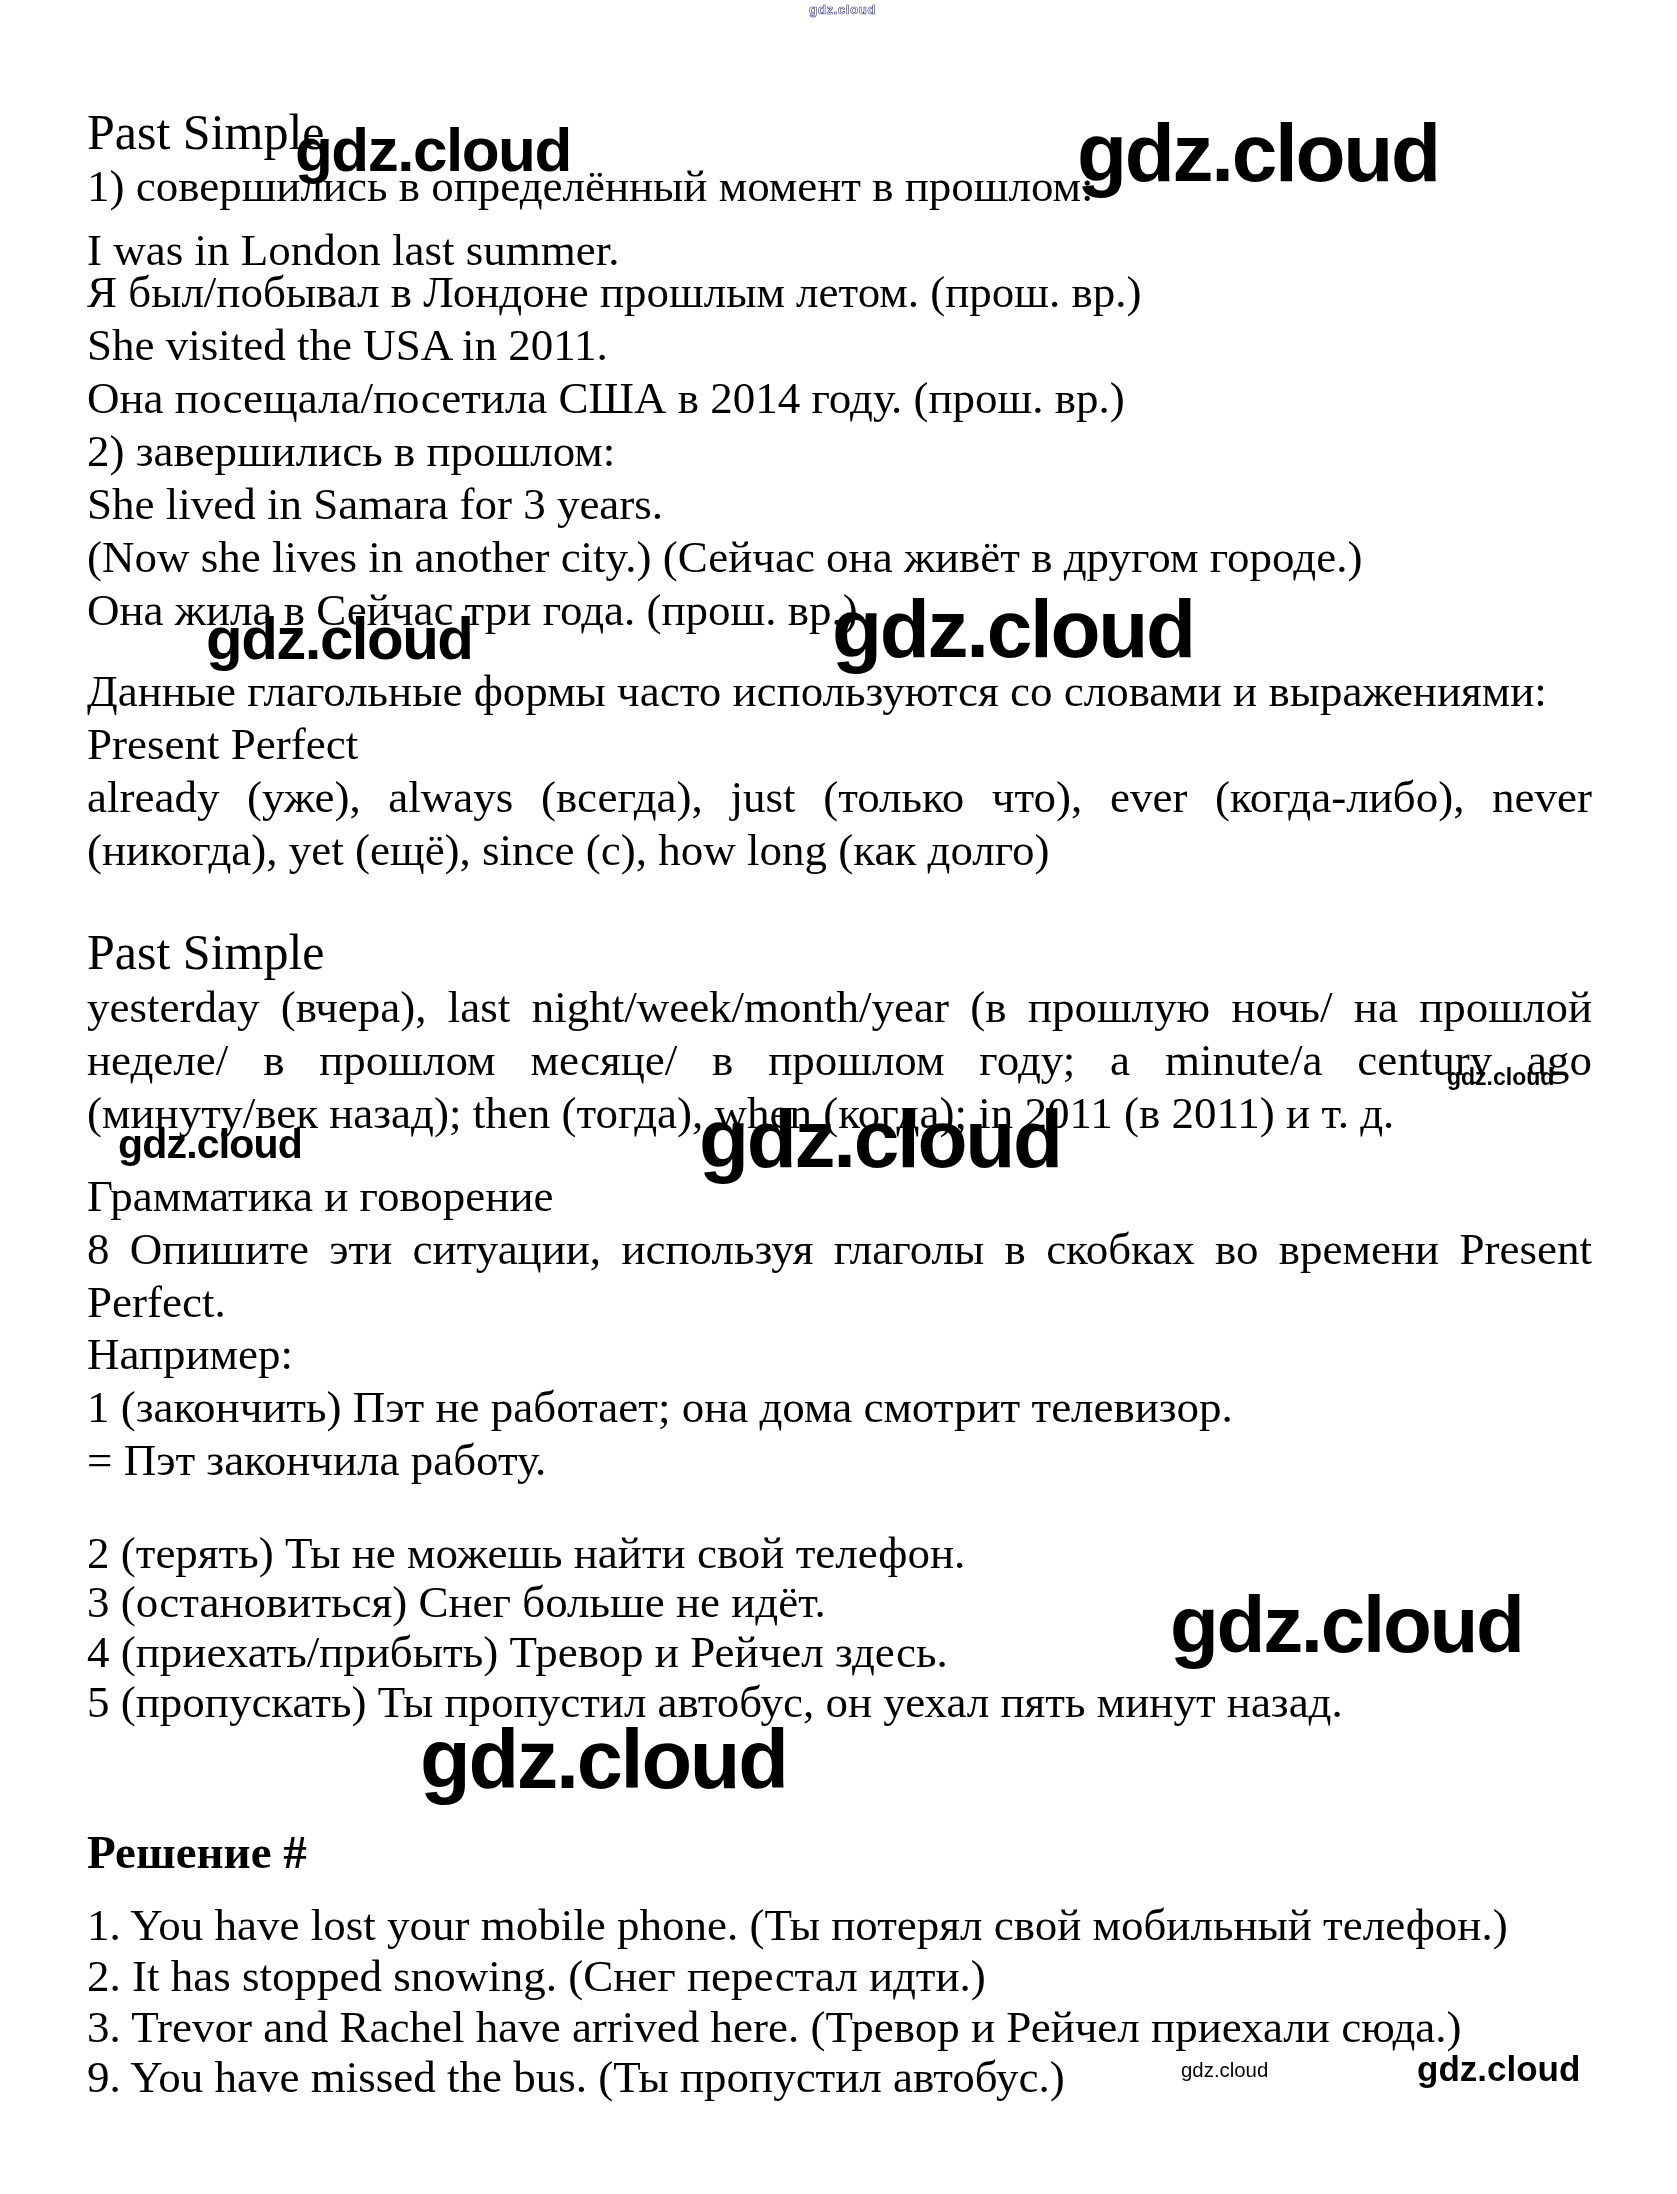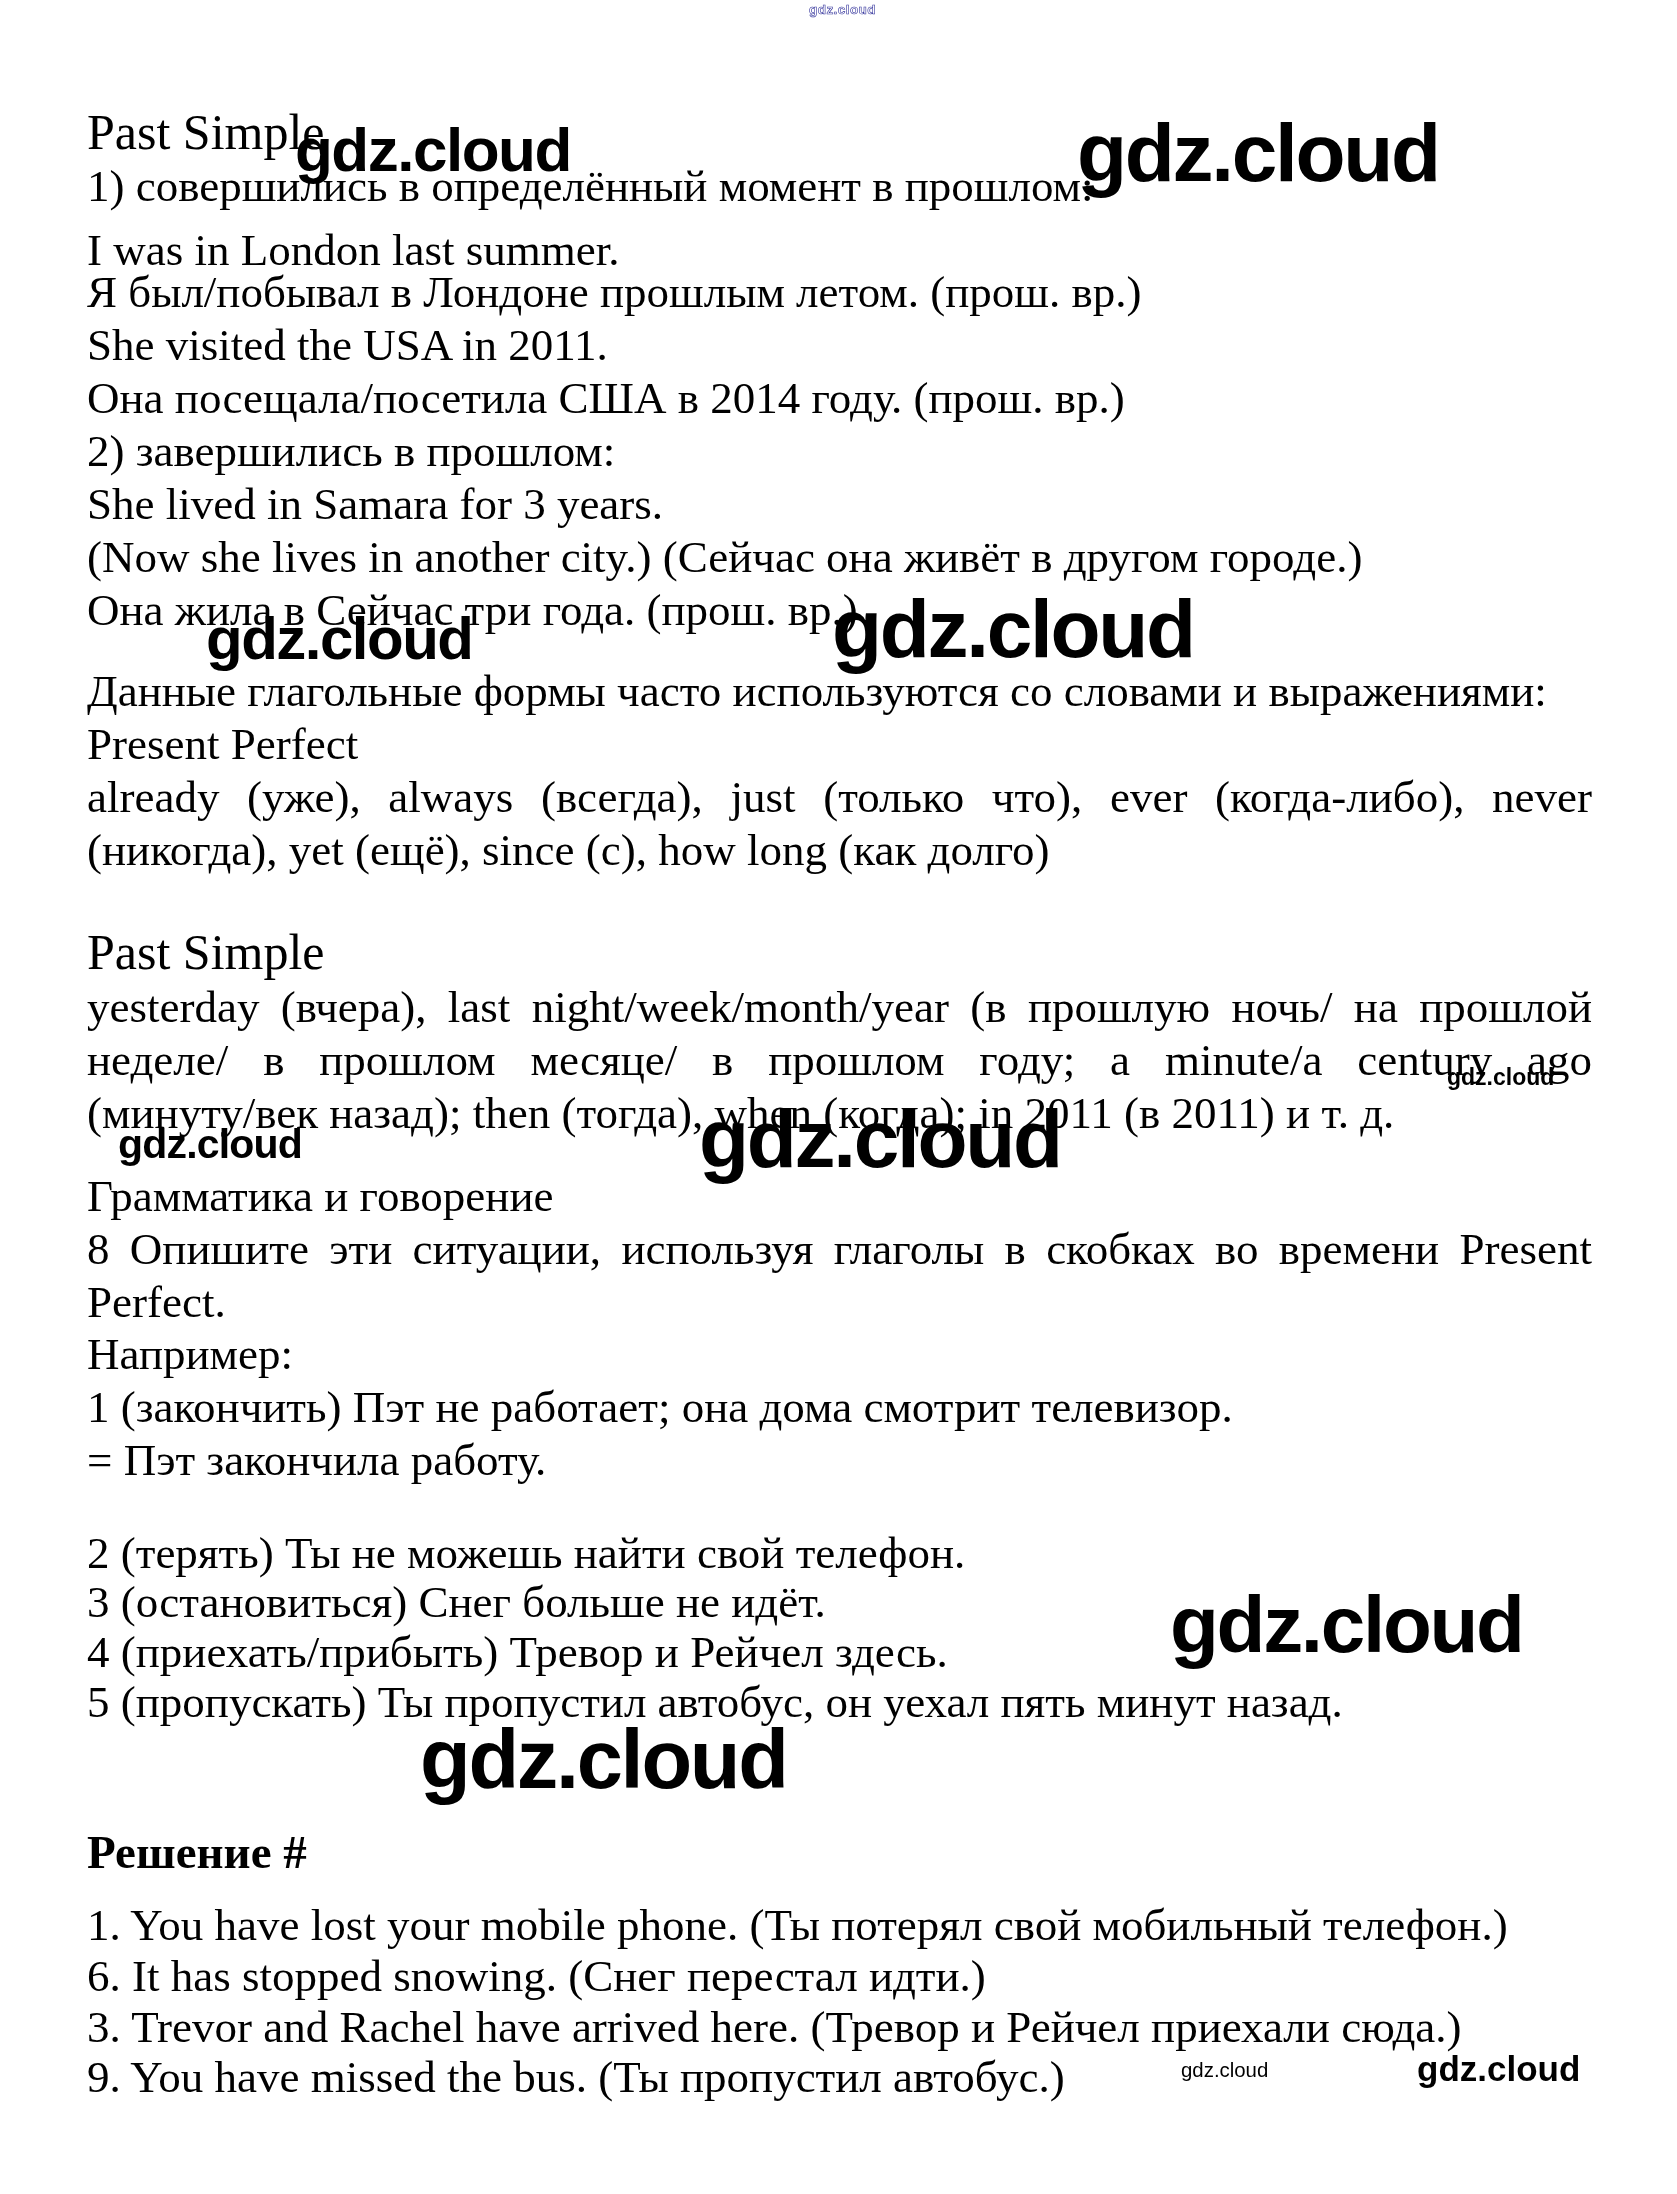--- a/index.html
+++ b/index.html
@@ -88,21 +88,21 @@
   <div class="line" style="top:1381px">1 (закончить) Пэт не работает; она дома смотрит телевизор.</div>
   <div class="line" style="top:1434px">= Пэт закончила работу.</div>
 
   <div class="line" style="top:1527px">2 (терять) Ты не можешь найти свой телефон.</div>
   <div class="line" style="top:1576px">3 (остановиться) Снег больше не идёт.</div>
   <div class="line" style="top:1626px">4 (приехать/прибыть) Тревор и Рейчел здесь.</div>
   <div class="line" style="top:1676px">5 (пропускать) Ты пропустил автобус, он уехал пять минут назад.</div>
 
   <div class="line b" style="top:1826px">Решение #</div>
   <div class="line" style="top:1899px">1. You have lost your mobile phone. (Ты потерял свой мобильный телефон.)</div>
-  <div class="line" style="top:1950px">6. It has stopped snowing. (Снег перестал идти.)</div>
+  <div class="line" style="top:1950px">2. It has stopped snowing. (Снег перестал идти.)</div>
   <div class="line" style="top:2001px">3. Trevor and Rachel have arrived here. (Тревор и Рейчел приехали сюда.)</div>
   <div class="line" style="top:2051px">9. You have missed the bus. (Ты пропустил автобус.)</div>
 
   <div class="wm wm-top">gdz.cloud</div>
   <div class="wm wm-h1">gdz.cloud</div>
   <div class="wm wm-r1">gdz.cloud</div>
   <div class="wm wm-l2">gdz.cloud</div>
   <div class="wm wm-r2">gdz.cloud</div>
   <div class="wm wm-s3">gdz.cloud</div>
   <div class="wm wm-l3">gdz.cloud</div>

